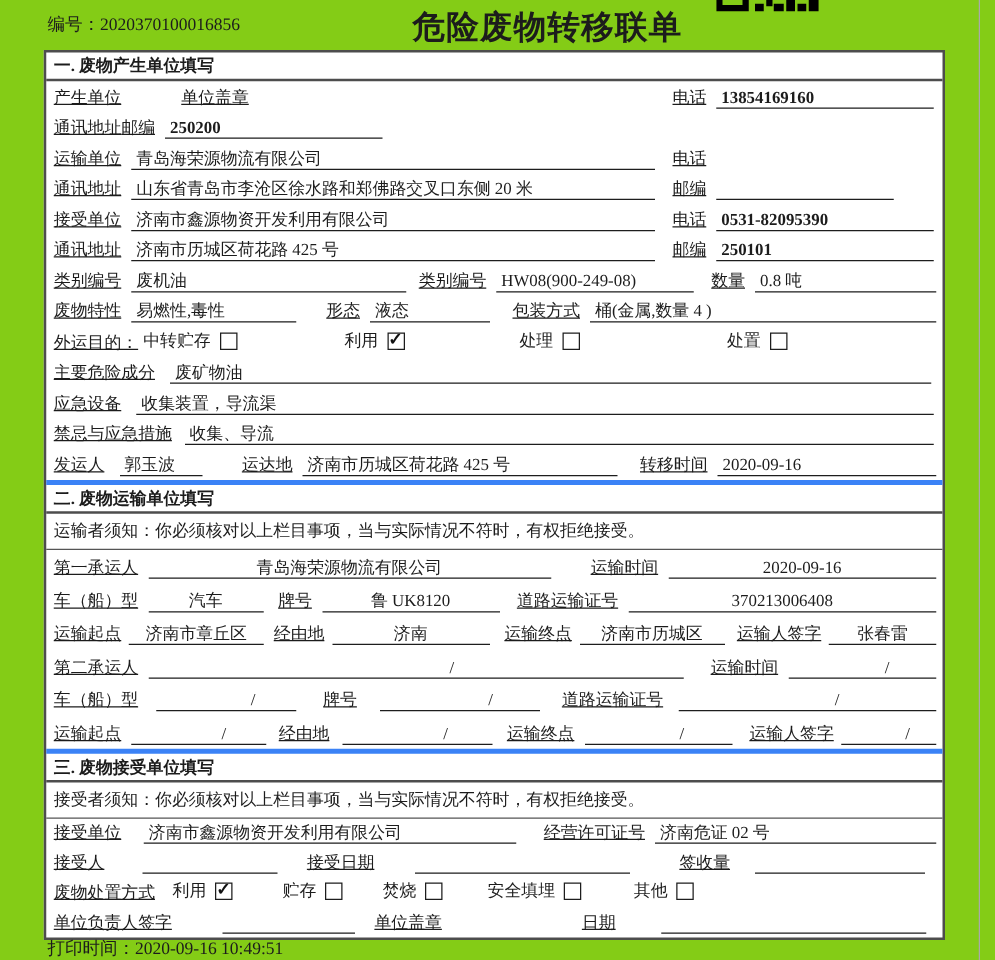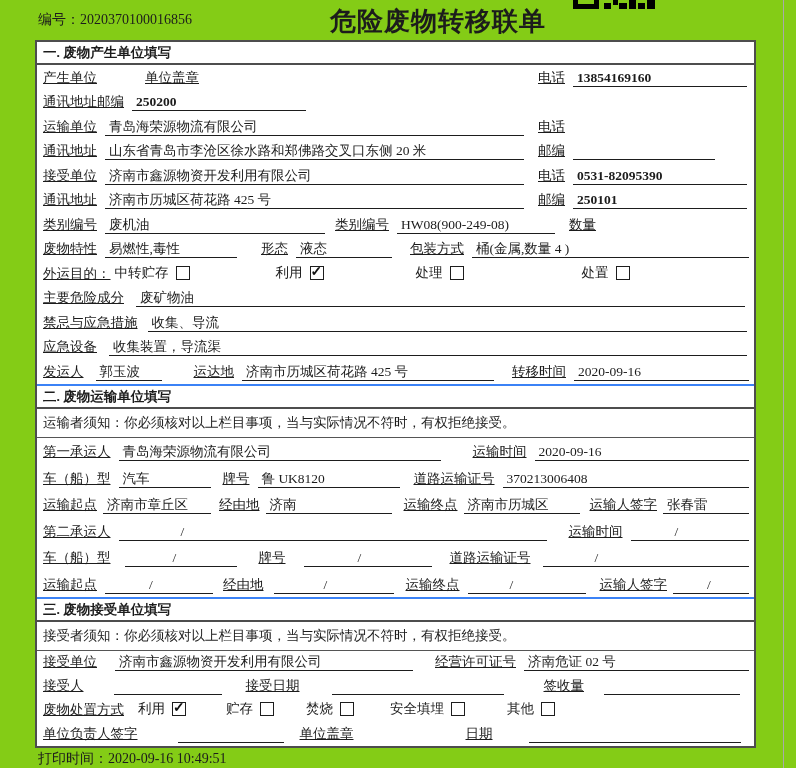--- a/index.html
+++ b/index.html
@@ -6,25 +6,25 @@
   .page{position:relative;width:796px;height:768px;background:#84cc16;overflow:hidden;
         font-family:"Liberation Serif","DejaVu Serif",serif;color:#1c1c1c;}
   .edge-line{position:absolute;top:0;left:783px;width:1px;height:768px;background:#a9a9a9;}
   .qr{position:absolute;left:573px;top:0;}
   .doc-no{position:absolute;left:38px;top:11px;font-size:14px;white-space:nowrap;}
   .title{position:absolute;left:438px;top:4px;transform:translateX(-50%);
          font-size:26px;font-weight:bold;letter-spacing:1px;white-space:nowrap;}
   .form{position:absolute;left:35px;top:40px;width:721px;border:2px solid #4d4d4d;box-sizing:border-box;background:#fff;}
   .sec-head{height:21px;line-height:21px;padding-left:6px;font-weight:bold;font-size:13.5px;
             border-bottom:2px solid #4d4d4d;}
-  .sec-head.mid{border-top:2px solid #3b82f6;}
+  .sec-head.mid{border-top:4px solid #3b82f6;}
   .row{display:flex;align-items:flex-end;box-sizing:border-box;
        padding:0 5px 3px 6px;font-size:13.5px;}
   .s1 .row{height:24.5px;}
-  .s2 .row{height:26.5px;}
+  .s2 .row{height:26.5px;text-align:center;}
   .s3 .row{height:23.8px;}
   .notice-row{display:flex;align-items:center;height:28px;padding-left:6px;font-size:13.5px;
               border-bottom:1.5px solid #555;}
   .lb{white-space:nowrap;flex:0 0 auto;text-decoration:underline;}
   .uv{border-bottom:1px solid #1d1d1d;height:18px;line-height:18px;white-space:nowrap;
       padding:0 4px;box-sizing:border-box;margin-left:8px;flex:0 0 auto;overflow:visible;}
   .grow{flex:1 1 auto;}
   .fill{flex:1 1 auto;}
   .rcol{display:flex;align-items:flex-end;width:211px;flex:0 0 auto;}
   .rcol .uv{margin-left:8px;margin-right:2px;font-weight:bold;}
@@ -110,20 +110,21 @@
           <span class="uv grow">250101</span>
         </div>
       </div>
 
       <div class="row">
         <span class="lb">类别编号</span>
         <span class="uv" style="width:220px">废机油</span>
         <span class="lb" style="margin-left:10px">类别编号</span>
         <span class="uv" style="width:158px">HW08(900-249-08)</span>
         <span class="lb" style="margin-left:14px">数量</span>
+        <span class="uv grow">0.8 吨</span>
       </div>
 
       <div class="row">
         <span class="lb">废物特性</span>
         <span class="uv" style="width:132px">易燃性,毒性</span>
         <span class="lb" style="margin-left:24px">形态</span>
         <span class="uv" style="width:96px">液态</span>
         <span class="lb" style="margin-left:18px">包装方式</span>
         <span class="uv grow">桶(金属,数量 4 )</span>
       </div>
@@ -147,27 +148,27 @@
           <span class="ckbox"></span>
         </span>
       </div>
 
       <div class="row">
         <span class="lb">主要危险成分</span>
         <span class="uv grow" style="margin-left:12px;margin-right:4px">废矿物油</span>
       </div>
 
       <div class="row">
+        <span class="lb">应急设备</span>
+        <span class="uv grow" style="margin-left:12px;margin-right:2px">收集装置，导流渠</span>
+      </div>
+
+      <div class="row">
         <span class="lb">禁忌与应急措施</span>
         <span class="uv grow" style="margin-left:10px;margin-right:2px">收集、导流</span>
-      </div>
-
-      <div class="row">
-        <span class="lb">应急设备</span>
-        <span class="uv grow" style="margin-left:12px;margin-right:2px">收集装置，导流渠</span>
       </div>
 
       <div class="row">
         <span class="lb">发运人</span>
         <span class="uv" style="width:66px;margin-left:12px">郭玉波</span>
         <span class="lb" style="margin-left:32px">运达地</span>
         <span class="uv" style="width:252px">济南市历城区荷花路 425 号</span>
         <span class="lb" style="margin-left:18px">转移时间</span>
         <span class="uv grow">2020-09-16</span>
       </div>

